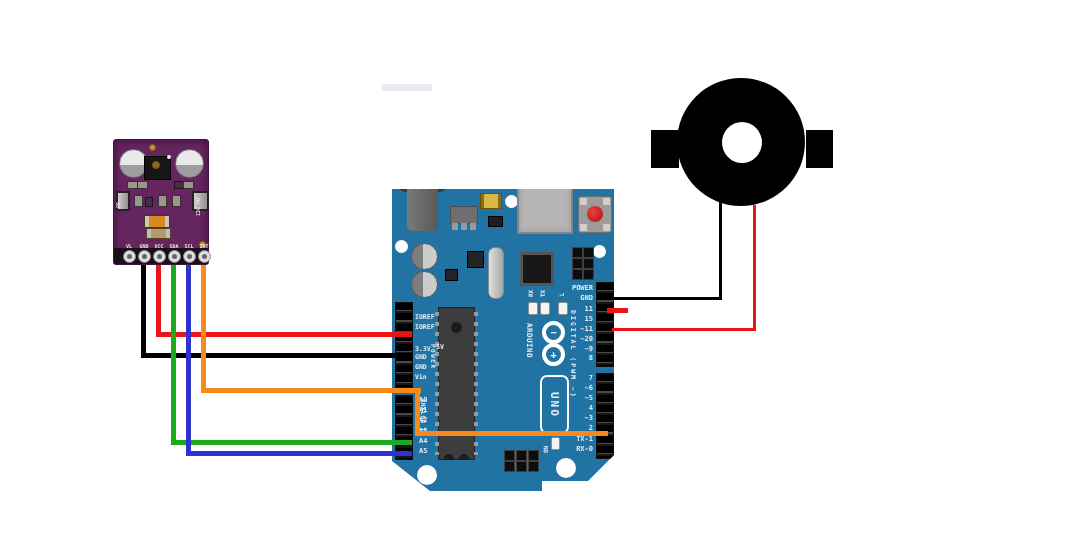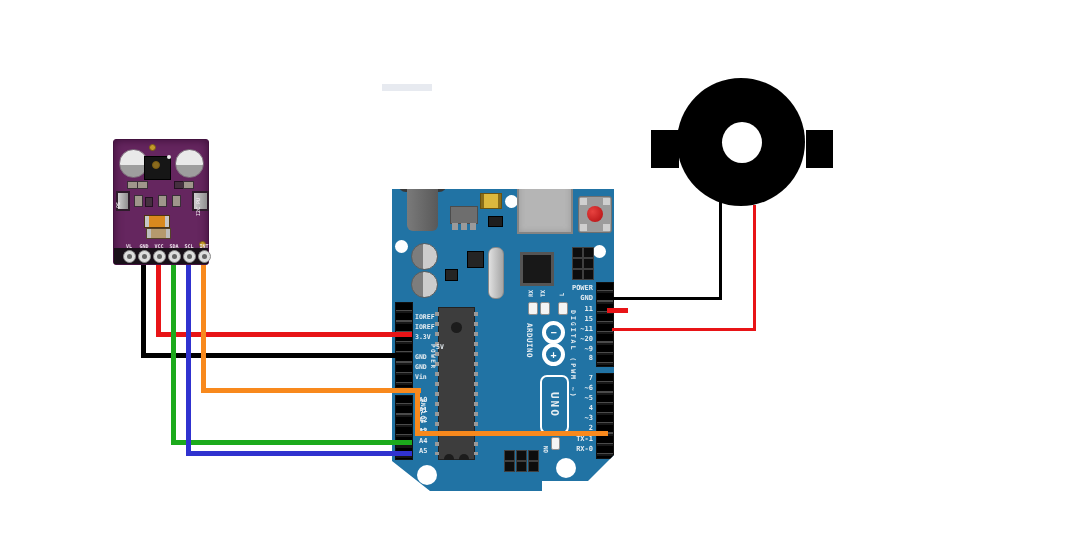--- a/index.html
+++ b/index.html
@@ -143,21 +143,21 @@
     <div class="icsp-sq" style="left:124px;top:272px;"></div>
     <div class="icsp-sq" style="left:136px;top:272px;"></div>
 
     <div class="pinstrip" style="left:3px;top:113px;height:84px;"></div>
     <div class="pinstrip" style="left:3px;top:206px;height:63px;"></div>
     <div class="pinstrip" style="left:204px;top:93px;height:83px;"></div>
     <div class="pinstrip" style="left:204px;top:184px;height:84px;"></div>
 
     <div class="pw-label" style="top:124px;">IOREF</div>
     <div class="pw-label" style="top:134px;">IOREF</div>
-    <div class="pw-label" style="top:144px;">3.3V</div>
+    <div class="pw-label" style="top:156px;">3.3V</div>
     <div class="pw-label" style="top:154px;margin-left:21px;">5V</div>
     <div class="pw-label" style="top:164px;">GND</div>
     <div class="pw-label" style="top:174px;">GND</div>
     <div class="pw-label" style="top:184px;">Vin</div>
     <div class="silk-v" style="left:38px;top:155px;height:44px;font-size:6px;letter-spacing:1.5px;">POWER</div>
 
     <div class="an-label" style="top:207px;">A0</div>
     <div class="an-label" style="top:217px;">A1</div>
     <div class="an-label" style="top:227px;">A2</div>
     <div class="an-label" style="top:238px;">A3</div>

